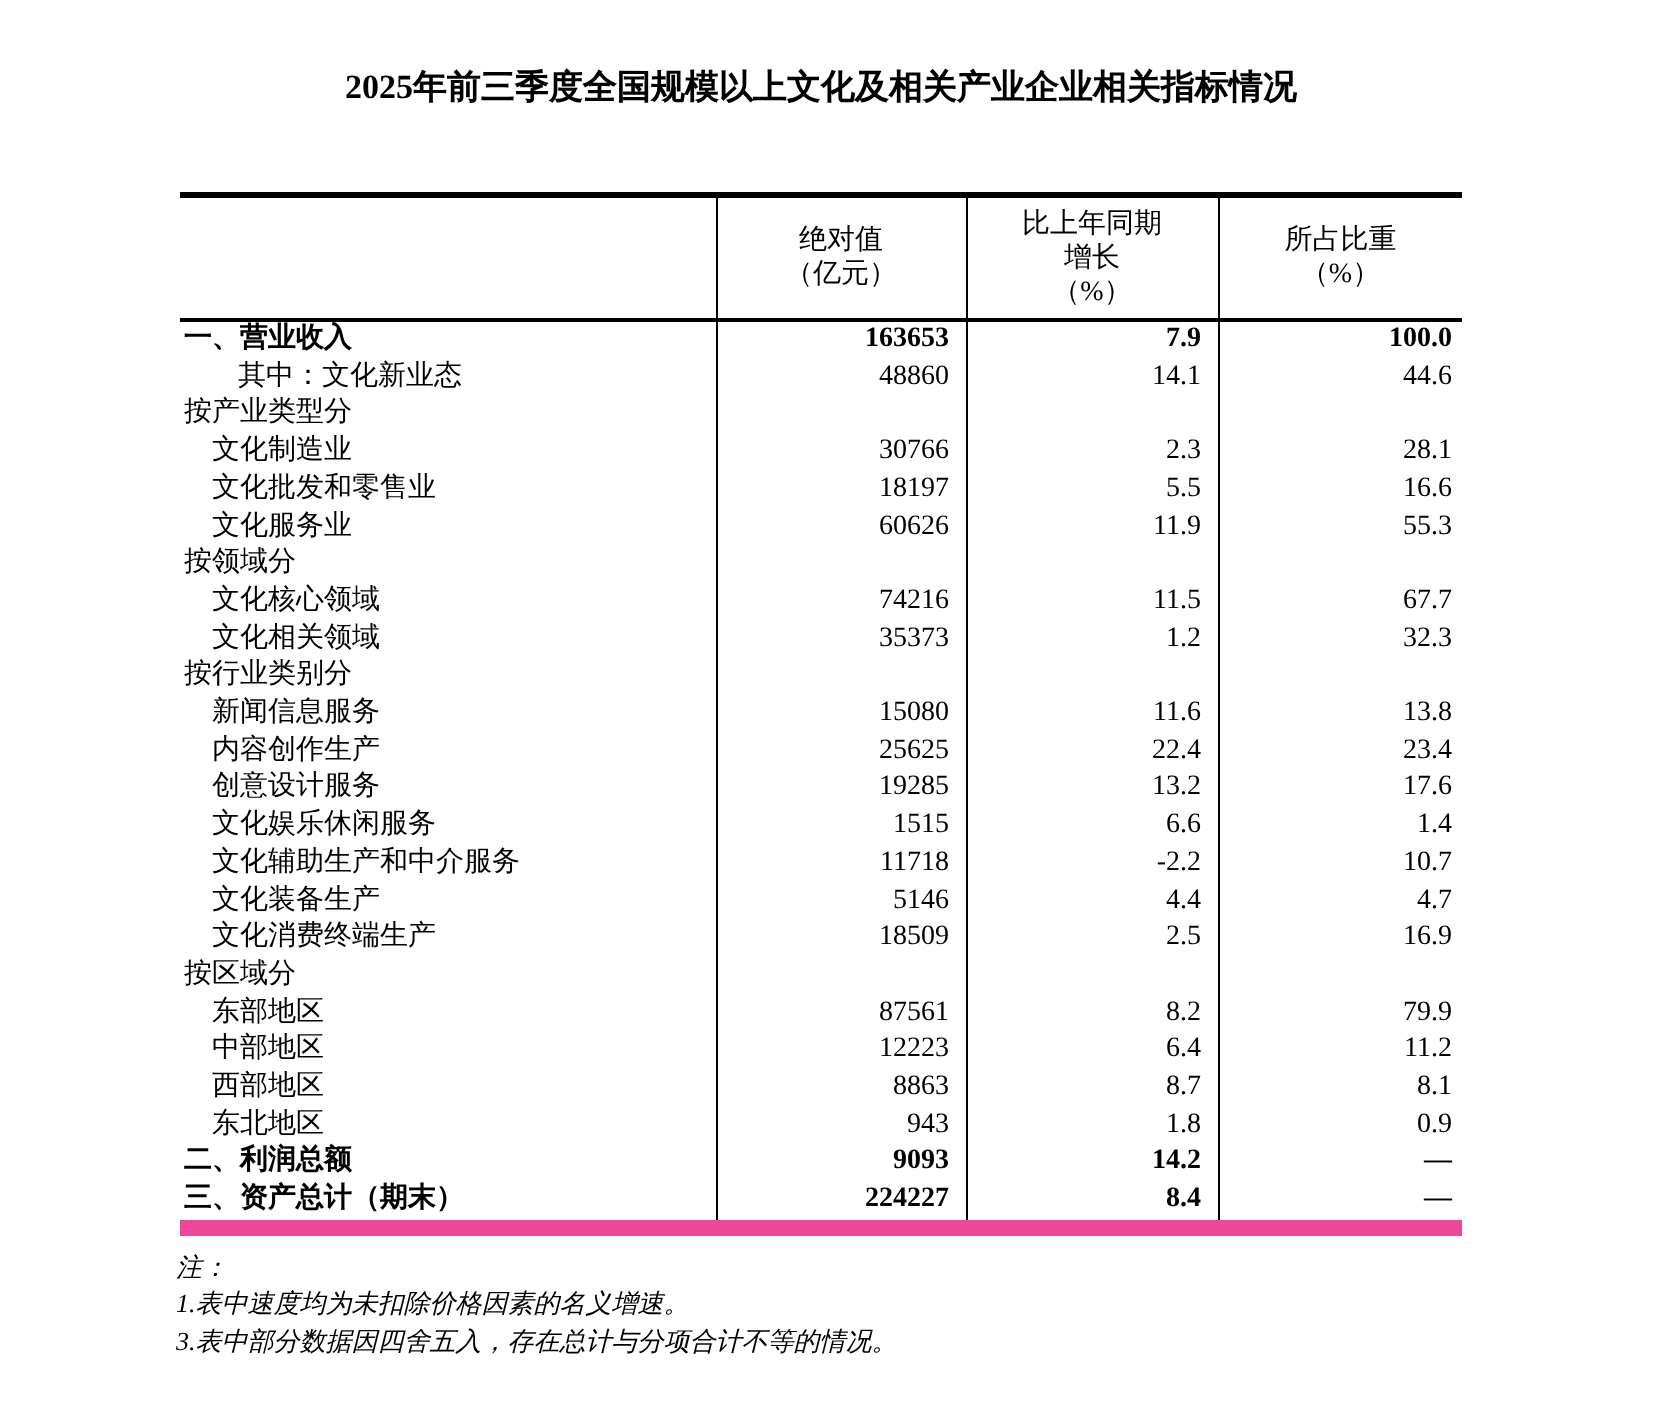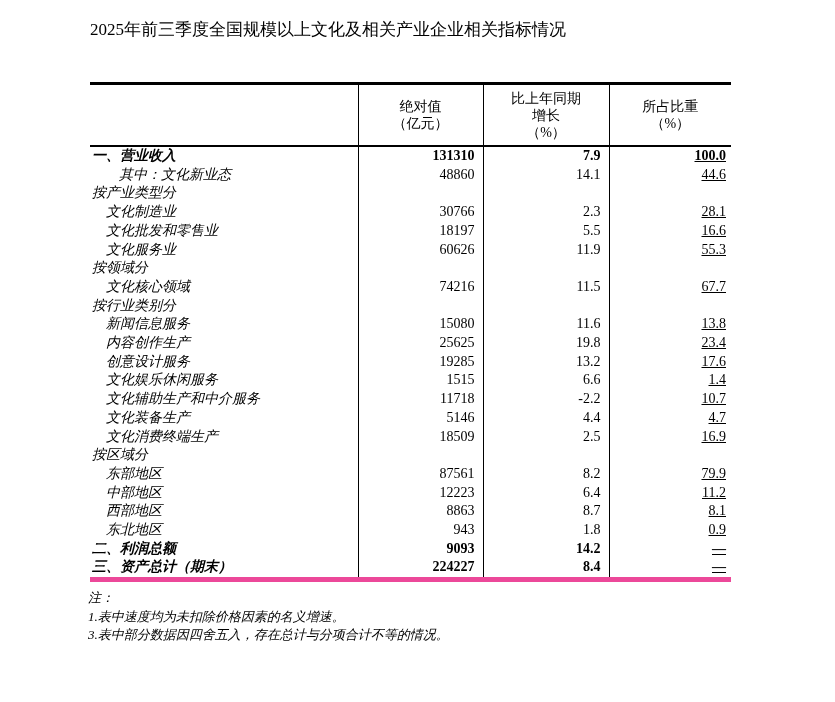--- a/index.html
+++ b/index.html
@@ -12,34 +12,34 @@
   body {
     width: 835px;
     height: 702px;
     overflow: hidden;
   }
   .sheet {
     margin-left: 90px;
     width: 641px;
   }
   .title {
-    padding-top: 20px;
+    padding-top: 34px;
     font-size: 17px;
     line-height: 20px;
-    font-weight: normal;
-    text-align: left;
+    font-weight: bold;
+    text-align: center;
     white-space: nowrap;
   }
   table.data-table {
     border-collapse: collapse;
     table-layout: fixed;
     width: 641px;
     margin-top: 42px;
     border-top: 3px solid #000;
-    border-bottom: 5px solid #ec4899;
+    border-bottom: 8px solid #ec4899;
   }
   col.c-label  { width: 268px; }
   col.c-abs    { width: 125px; }
   col.c-growth { width: 126px; }
   col.c-share  { width: 122px; }
   thead th {
     font-weight: normal;
     font-size: 14px;
     line-height: 17px;
     text-align: center;
@@ -52,25 +52,25 @@
     border-left: 1px solid #000;
   }
   tbody td {
     font-size: 14px;
     height: 18.7px;
     line-height: 18.7px;
     padding: 0;
     white-space: nowrap;
     vertical-align: middle;
   }
-  td.label { text-align: left; padding-left: 2px; font-style: italic; }
+  td.label { text-align: left; padding-left: 2px; }
   td.label.ind1 { padding-left: 16px; }
   td.label.ind2 { padding-left: 29px; }
   td.num   { text-align: right; padding-right: 8px; }
-  td.num.share { padding-right: 5px; text-decoration: underline; }
+  td.num.share { padding-right: 5px; }
   tr.bold td { font-weight: bold; }
   .notes {
     margin-top: 7px;
     margin-left: -2px;
     font-size: 13px;
     line-height: 18.5px;
     font-style: italic;
   }
 </style>
 </head>
@@ -101,21 +101,21 @@
         </th>
         <th>
           <div>所占比重</div>
           <div>（%）</div>
         </th>
       </tr>
     </thead>
     <tbody>
         <tr class="bold">
           <td class="label ind0">一、营业收入</td>
-          <td class="num">131310</td>
+          <td class="num">163653</td>
           <td class="num">7.9</td>
           <td class="num share">100.0</td>
         </tr>
         <tr>
           <td class="label ind2">其中：文化新业态</td>
           <td class="num">48860</td>
           <td class="num">14.1</td>
           <td class="num share">44.6</td>
         </tr>
         <tr>
@@ -148,35 +148,41 @@
           <td class="num"></td>
           <td class="num share"></td>
         </tr>
         <tr>
           <td class="label ind1">文化核心领域</td>
           <td class="num">74216</td>
           <td class="num">11.5</td>
           <td class="num share">67.7</td>
         </tr>
         <tr>
+          <td class="label ind1">文化相关领域</td>
+          <td class="num">35373</td>
+          <td class="num">1.2</td>
+          <td class="num share">32.3</td>
+        </tr>
+        <tr>
           <td class="label ind0">按行业类别分</td>
           <td class="num"></td>
           <td class="num"></td>
           <td class="num share"></td>
         </tr>
         <tr>
           <td class="label ind1">新闻信息服务</td>
           <td class="num">15080</td>
           <td class="num">11.6</td>
           <td class="num share">13.8</td>
         </tr>
         <tr>
           <td class="label ind1">内容创作生产</td>
           <td class="num">25625</td>
-          <td class="num">19.8</td>
+          <td class="num">22.4</td>
           <td class="num share">23.4</td>
         </tr>
         <tr>
           <td class="label ind1">创意设计服务</td>
           <td class="num">19285</td>
           <td class="num">13.2</td>
           <td class="num share">17.6</td>
         </tr>
         <tr>
           <td class="label ind1">文化娱乐休闲服务</td>

